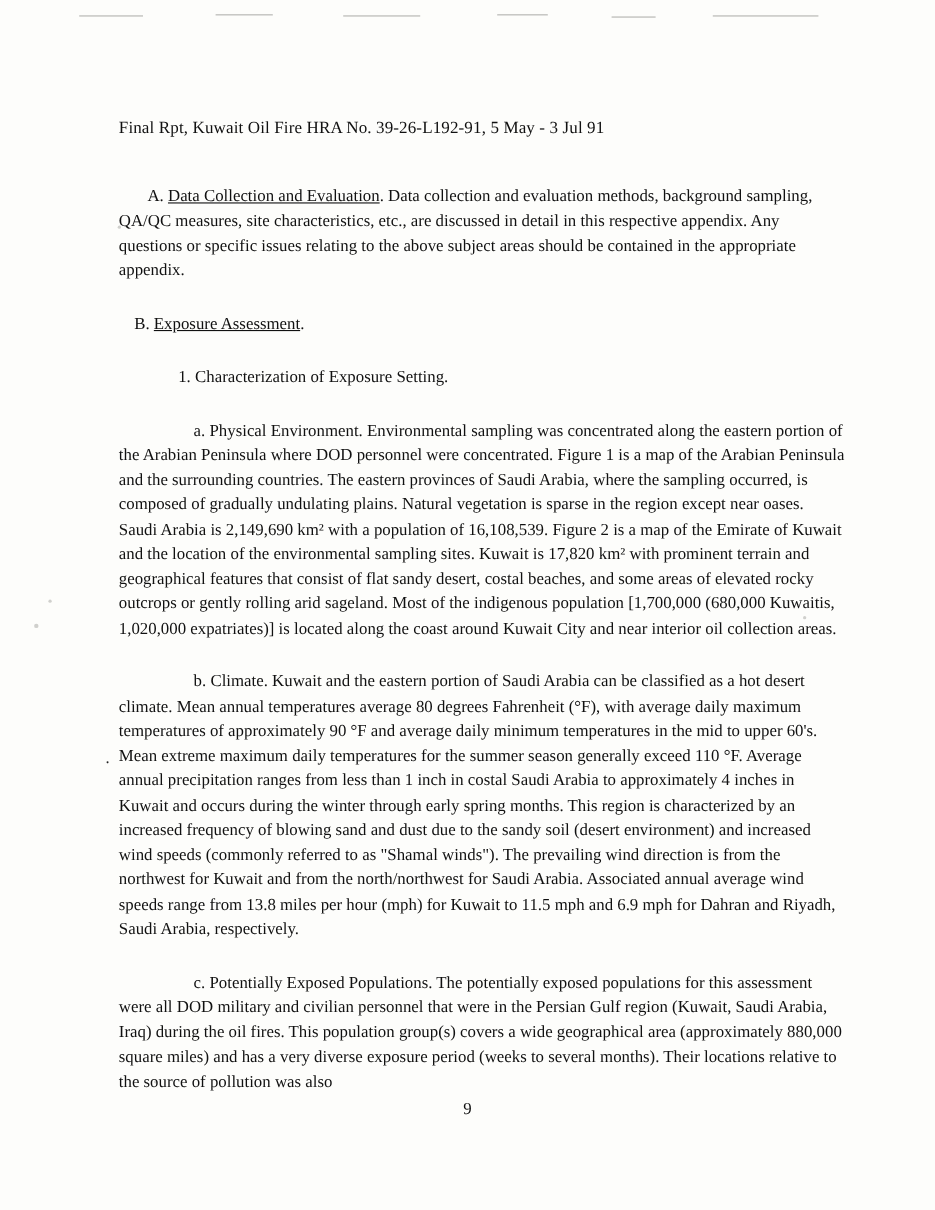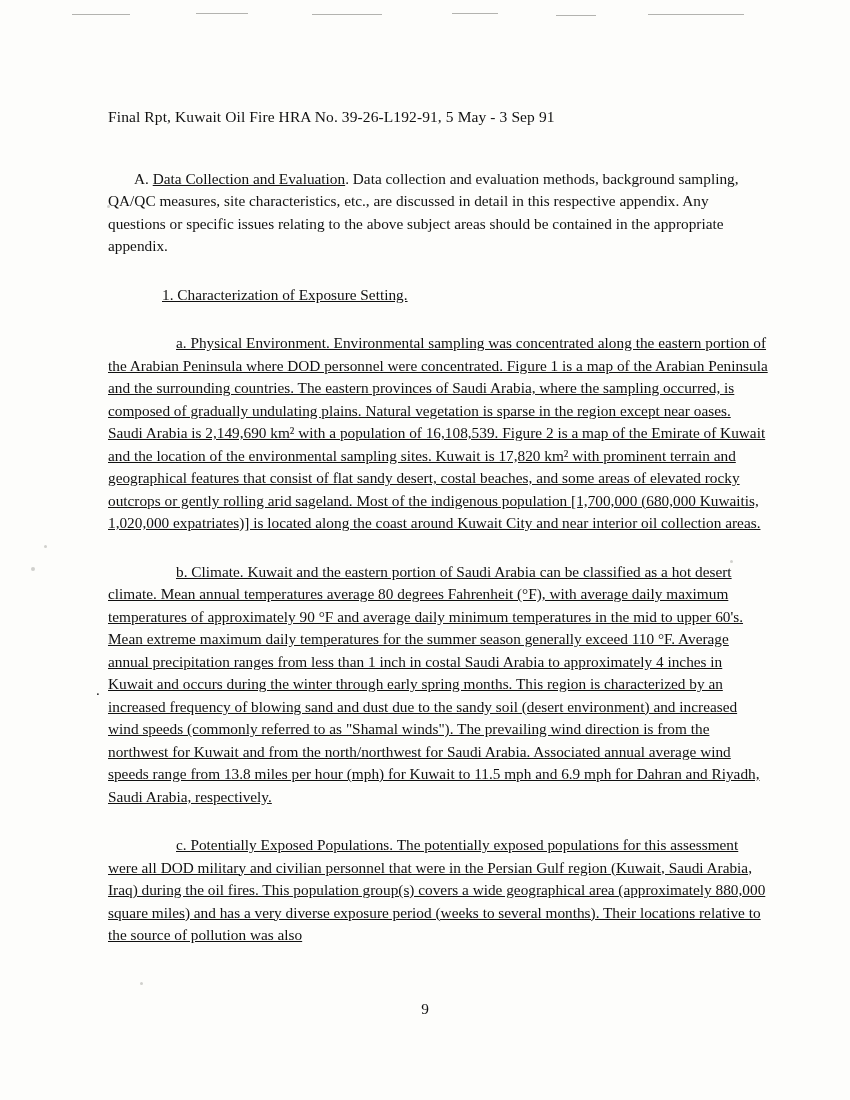--- a/index.html
+++ b/index.html
@@ -70,22 +70,22 @@
 
   p {
     margin: 0 0 20px 0;
     font-size: 15.3px;
     line-height: 1.47;
     text-align: left;
   }
 
   .indent-a { text-indent: 26px; }
   .indent-b { text-indent: 14px; }
-  .indent-1 { text-indent: 54px; text-decoration: underline; }
-  .indent-sub { text-indent: 68px; text-decoration: underline; }
+  .indent-1 { text-indent: 54px; }
+  .indent-sub { text-indent: 68px; }
 
   .u { text-decoration: underline; text-align: center; }
   .gap-md { margin-bottom: 26px; }
 
   .page-number {
     position: absolute;
     top: 1000px;
     left: 0;
     width: 850px;
     text-align: center;
@@ -116,25 +116,26 @@
   <div class="speck" style="left:107px; top:205px; width:3px; height:3px;"></div>
   <div class="speck" style="left:44px; top:545px; width:3px; height:3px;"></div>
   <div class="speck" style="left:31px; top:567px; width:4px; height:4px;"></div>
   <div class="speck" style="left:730px; top:560px; width:3px; height:3px;"></div>
   <div class="speck" style="left:140px; top:982px; width:3px; height:3px;"></div>
 
   <div class="dot-left" style="top:682px;">.</div>
 
   <div class="content">
 
-    <div class="doc-header">Final Rpt, Kuwait Oil Fire HRA No. 39-26-L192-91, 5 May - 3 Sep 91</div>
+    <div class="doc-header">Final Rpt, Kuwait Oil Fire HRA No. 39-26-L192-91, 5 May - 3 Jul 91</div>
 
 
     <p class="indent-a gap-md"><span>A.</span> <span class="u">Data Collection and Evaluation</span><span>.  Data collection and evaluation methods, background sampling, QA/QC measures, site characteristics, etc., are discussed in detail in this respective appendix.  Any questions or specific issues relating to the above subject areas should be contained in the appropriate appendix.</span></p>
 
+    <p class="indent-b gap-md"><span>B.</span> <span class="u">Exposure Assessment</span><span>.</span></p>
 
     <p class="indent-1 gap-md">1.  Characterization of Exposure Setting.</p>
 
     <p class="indent-sub gap-md">a.  Physical Environment.  Environmental sampling was concentrated along the eastern portion of the Arabian Peninsula where DOD personnel were concentrated.  Figure 1 is a map of the Arabian Peninsula and the surrounding countries.  The eastern provinces of Saudi Arabia, where the sampling occurred, is composed of gradually undulating plains.  Natural vegetation is sparse in the region except near oases.  Saudi Arabia is 2,149,690 km² with a population of 16,108,539.  Figure 2 is a map of the Emirate of Kuwait and the location of the environmental sampling sites.  Kuwait is 17,820 km² with prominent terrain and geographical features that consist of flat sandy desert, costal beaches, and some areas of elevated rocky outcrops or gently rolling arid sageland.  Most of the indigenous population [1,700,000 (680,000 Kuwaitis, 1,020,000 expatriates)] is located along the coast around Kuwait City and near interior oil collection areas.</p>
 
     <p class="indent-sub gap-md">b.  Climate.  Kuwait and the eastern portion of Saudi Arabia can be classified as a hot desert climate.  Mean annual temperatures average 80 degrees Fahrenheit (°F), with average daily maximum temperatures of approximately 90 °F and average daily minimum temperatures in the mid to upper 60's.  Mean extreme maximum daily temperatures for the summer season generally exceed 110 °F.  Average annual precipitation ranges from less than 1 inch in costal Saudi Arabia to approximately 4 inches in Kuwait and occurs during the winter through early spring months.  This region is characterized by an increased frequency of blowing sand and dust due to the sandy soil (desert environment) and increased wind speeds (commonly referred to as "Shamal winds").  The prevailing wind direction is from the northwest for Kuwait and from the north/northwest for Saudi Arabia.  Associated annual average wind speeds range from 13.8 miles per hour (mph) for Kuwait to 11.5 mph and 6.9 mph for Dahran and Riyadh, Saudi Arabia, respectively.</p>
 
     <p class="indent-sub">c.  Potentially Exposed Populations.  The potentially exposed populations for this assessment were all DOD military and civilian personnel that were in the Persian Gulf region (Kuwait, Saudi Arabia, Iraq) during the oil fires.  This population group(s) covers a wide geographical area (approximately 880,000 square miles) and has a very diverse exposure period (weeks to several months).  Their locations relative to the source of pollution was also</p>
 
   </div>

